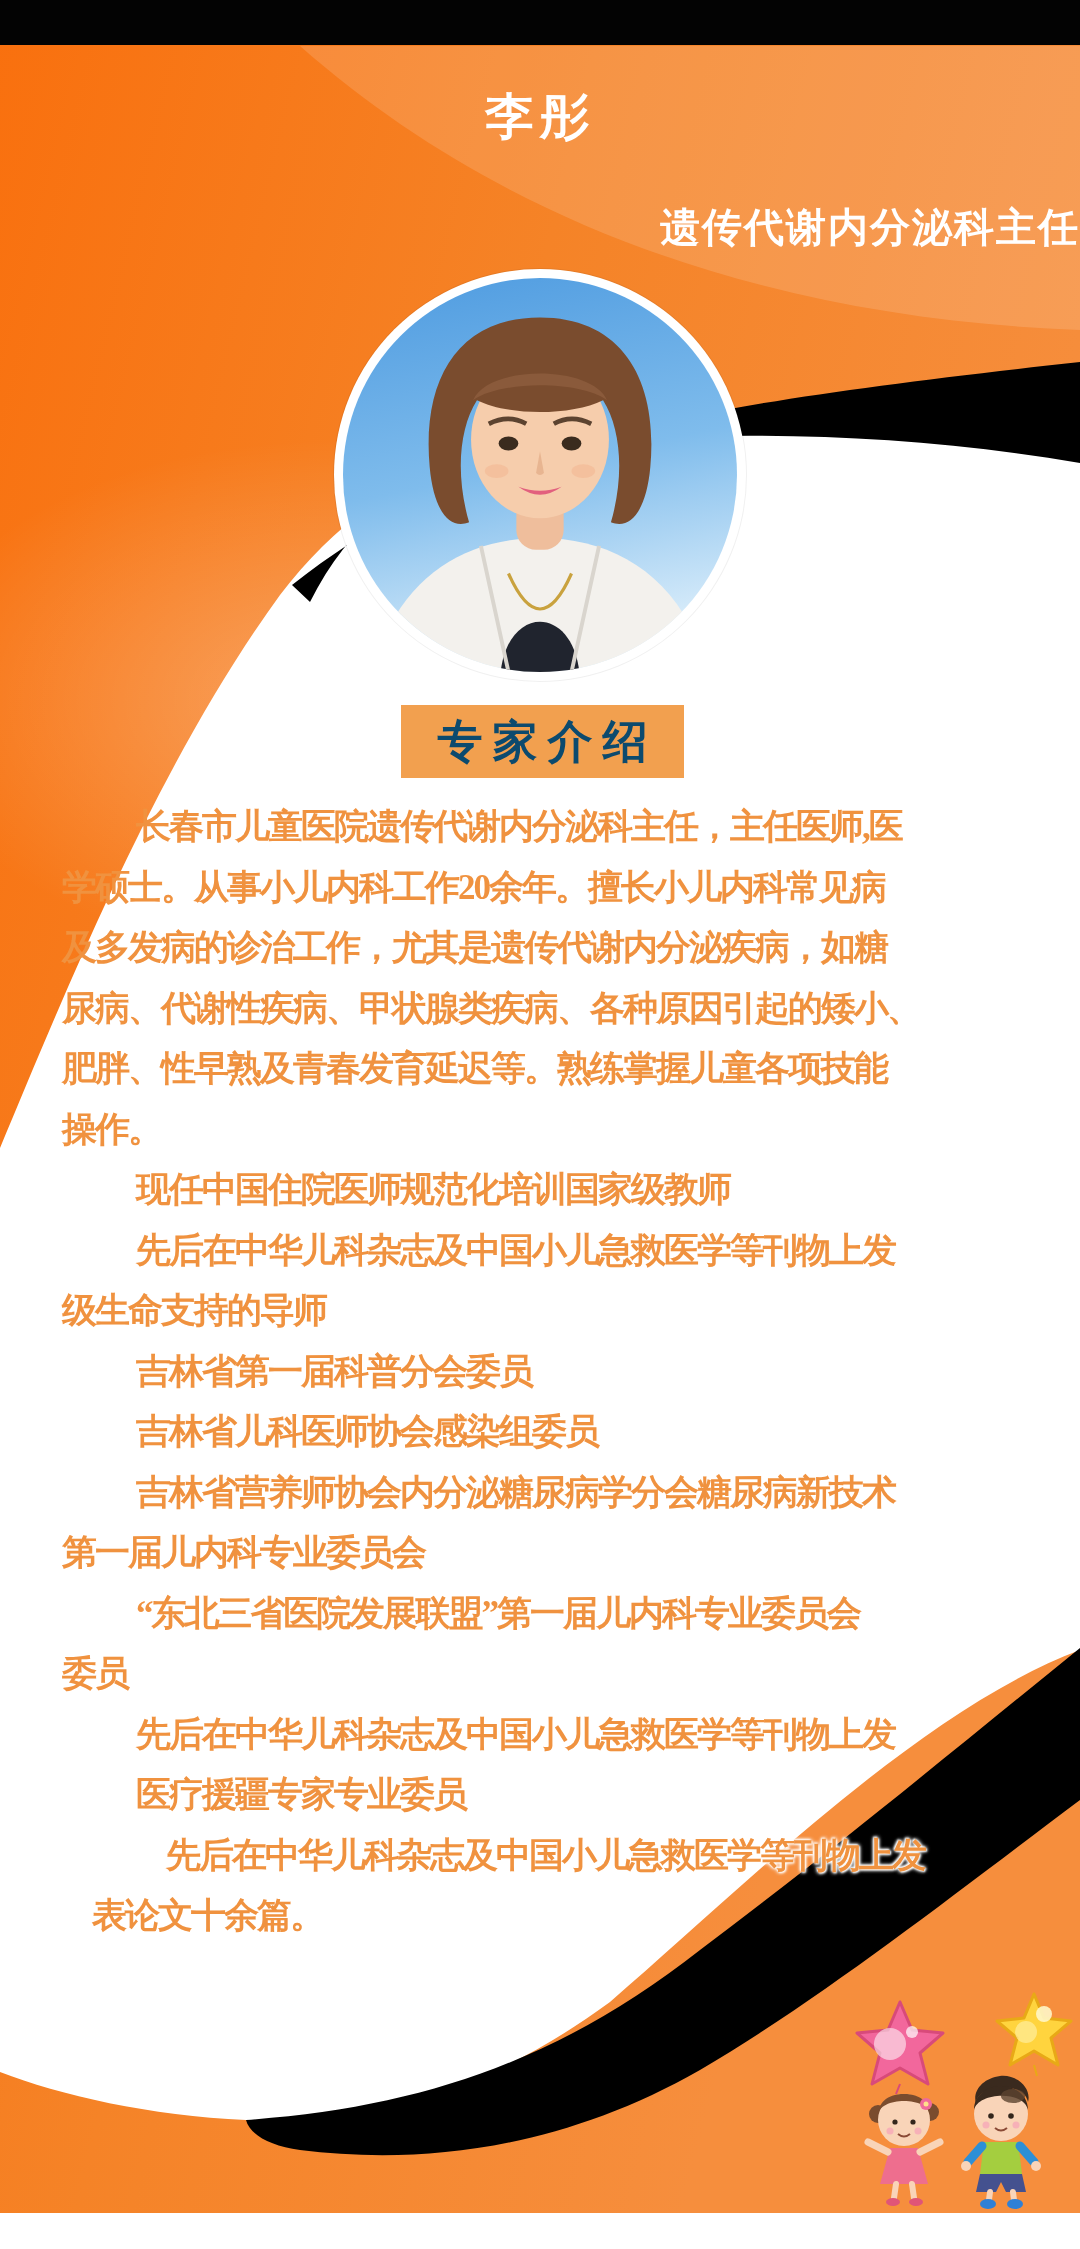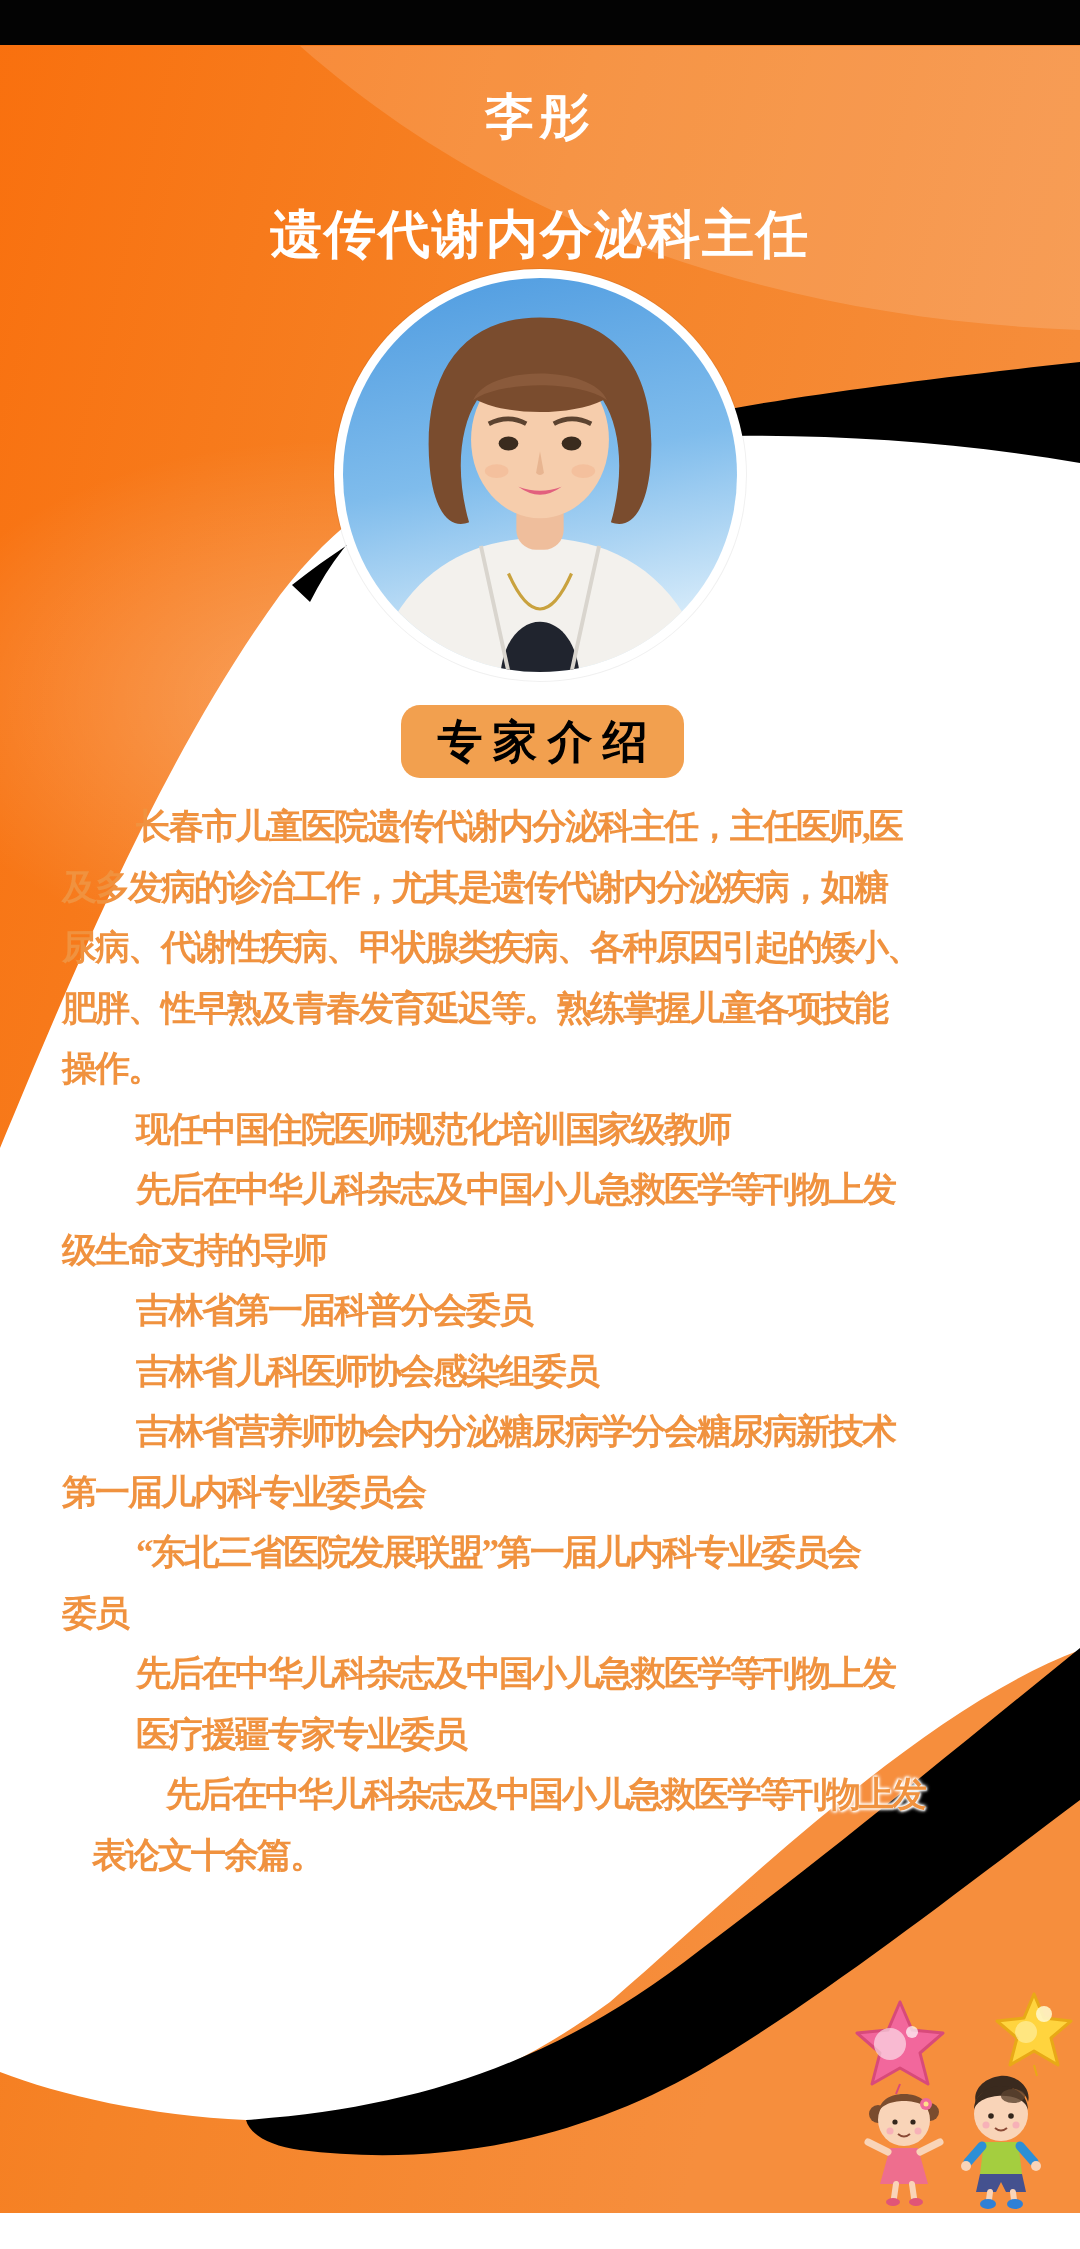--- a/index.html
+++ b/index.html
@@ -14,38 +14,37 @@
   .topbar{position:absolute;left:0;top:0;width:1080px;height:45px;background:#030303;}
   .bottombar{position:absolute;left:0;top:2213px;width:1080px;height:36px;background:#ffffff;}
 
   .doctor-name{
     position:absolute;left:0;top:84px;width:1080px;
     text-align:center;color:#ffffff;
     font-size:49px;font-weight:bold;letter-spacing:6px;margin:0;
   }
   .doctor-role{
     position:absolute;left:0;top:200px;width:1080px;
-    text-align:center;color:#ffffff;
-    font-size:52px;font-weight:bold;letter-spacing:2px;margin:0;
+    text-align:right;color:#ffffff;
+    font-size:40px;font-weight:bold;letter-spacing:2px;margin:0;
   }
 
   .photo{
     position:absolute;left:334px;top:269px;width:412px;height:412px;
     border-radius:50%;background:#ffffff;
     box-shadow:0 0 0 1px rgba(0,0,0,0.06);
   }
   .photo svg{position:absolute;left:9px;top:9px;width:394px;height:394px;}
 
   .badge{
     position:absolute;left:401px;top:705px;width:283px;height:73px;
     background:#F2A04F;
     display:flex;align-items:center;justify-content:center;
-    color:#000000;font-size:45px;font-weight:bold;letter-spacing:10px;
+    color:#0c4a6e;font-size:45px;font-weight:bold;letter-spacing:10px;
     text-indent:10px;
-    border-radius:19px;
   }
 
   .bio{
     position:absolute;left:62px;top:797px;width:985px;
     color:#F0923F;font-weight:bold;
     font-size:35px;letter-spacing:-2px;
   }
   .bio .line{height:60.5px;line-height:60.5px;white-space:nowrap;}
   .bio .indent{padding-left:74px;}
   .bio .halo{text-shadow:0 0 4px #fff,0 0 4px #fff,1px 1px 2px #fff,-1px -1px 2px #fff;margin-left:30px;}
@@ -145,20 +144,21 @@
       </g>
     </svg>
   </div>
 
   <div class="badge">
     <span>专家介绍</span>
   </div>
 
   <div class="bio">
     <div class="line indent">长春市儿童医院遗传代谢内分泌科主任，主任医师,医</div>
+    <div class="line">学硕士。从事小儿内科工作20余年。擅长小儿内科常见病</div>
     <div class="line">及多发病的诊治工作，尤其是遗传代谢内分泌疾病，如糖</div>
     <div class="line">尿病、代谢性疾病、甲状腺类疾病、各种原因引起的矮小、</div>
     <div class="line">肥胖、性早熟及青春发育延迟等。熟练掌握儿童各项技能</div>
     <div class="line">操作。</div>
     <div class="line indent">现任中国住院医师规范化培训国家级教师</div>
     <div class="line indent">先后在中华儿科杂志及中国小儿急救医学等刊物上发</div>
     <div class="line">级生命支持的导师</div>
     <div class="line indent">吉林省第一届科普分会委员</div>
     <div class="line indent">吉林省儿科医师协会感染组委员</div>
     <div class="line indent">吉林省营养师协会内分泌糖尿病学分会糖尿病新技术</div>

